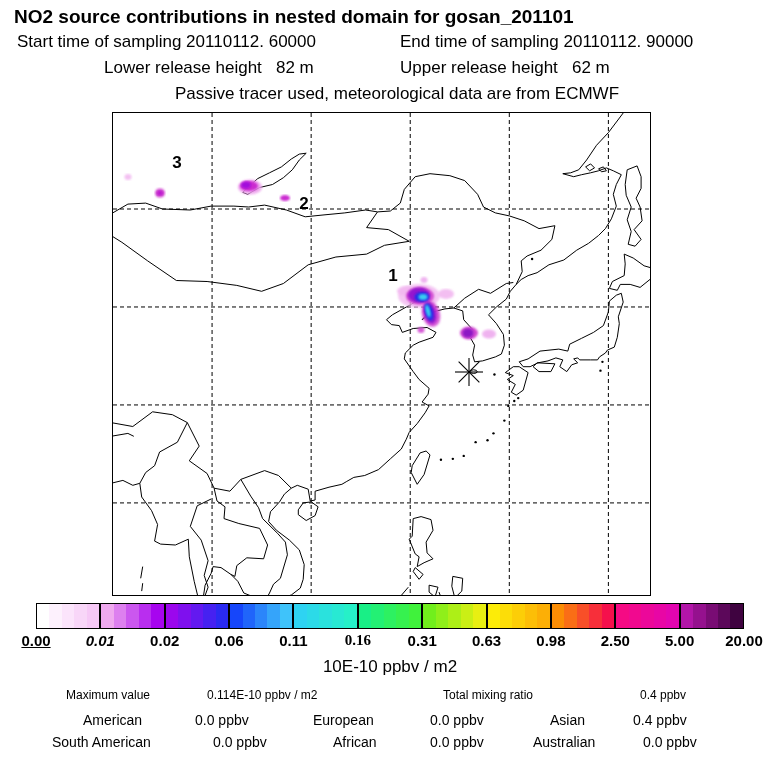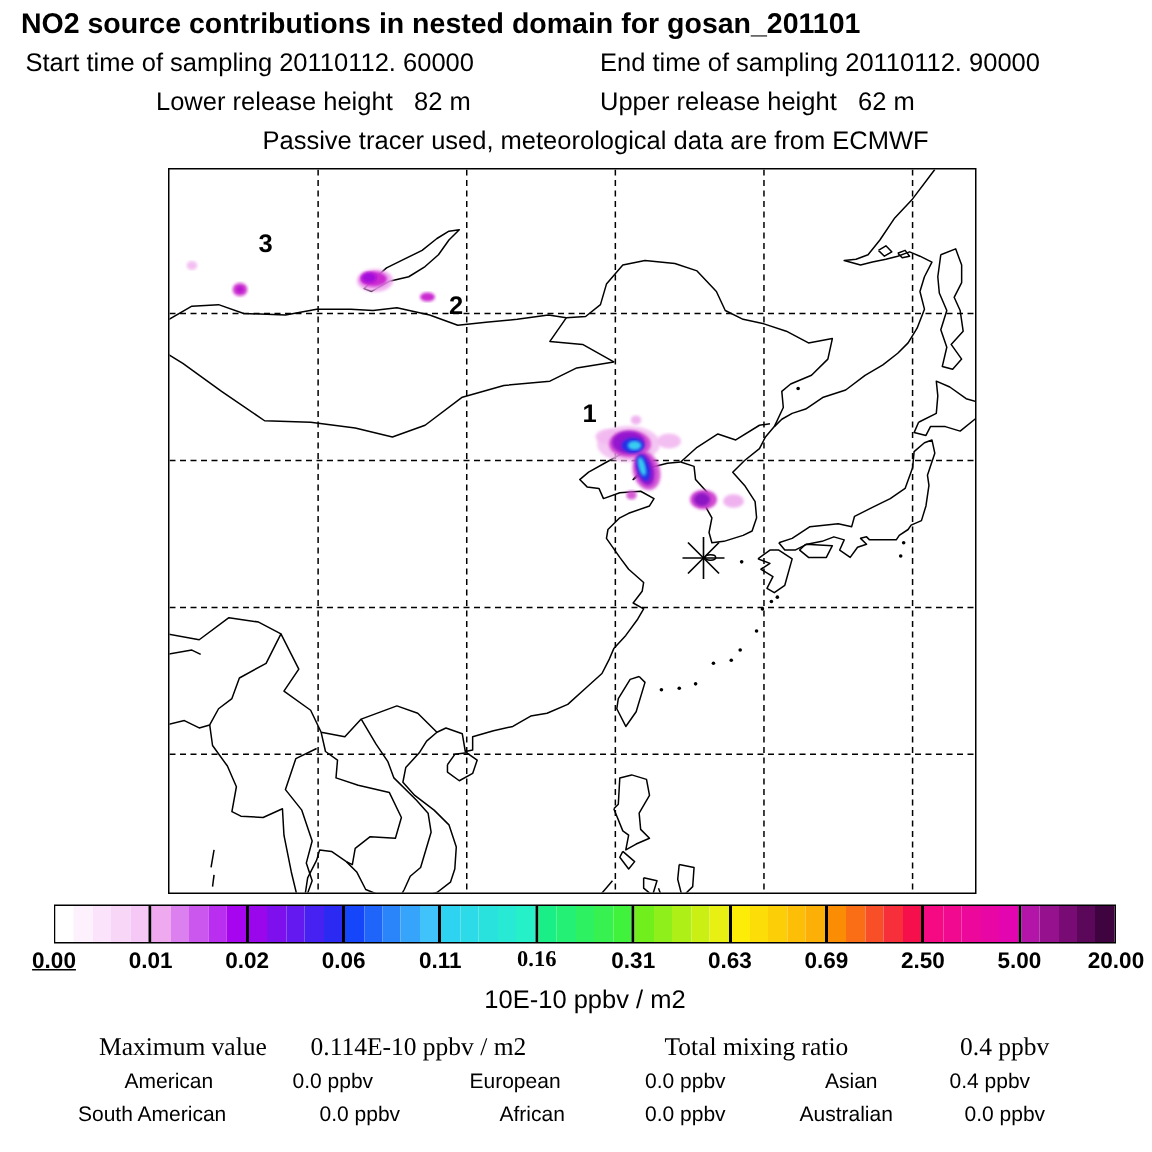--- a/index.html
+++ b/index.html
@@ -13,21 +13,21 @@
   #map-svg{position:absolute;left:0;top:0;}
   #colorbar{position:absolute;left:36px;top:603px;width:708px;height:26px;
             border:1.6px solid #000;display:flex;box-sizing:border-box;}
   .cb-seg{flex:1;display:flex;}
   .cb-seg + .cb-seg{border-left:2px solid #000;}
   .cb-cell{flex:1;}
   .cb-tick{position:absolute;top:632px;transform:translateX(-50%);
            font-size:15px;font-weight:bold;}
   #cb-unit{position:absolute;left:36px;top:657px;width:708px;text-align:center;
            font-size:17px;}
-  .stat1{font-size:17px;font-family:Liberation Serif, serif;}
+  .stat1{font-size:12px;}
   .stat2{font-size:14px;}
 </style>
 </head>
 <body>
 
 <div class="abs" id="title" style="left:14px;top:6px;text-align:right;">NO2 source contributions in nested domain for gosan_201101</div>
 <div class="abs hline" style="left:17px;top:32px;">Start time of sampling 20110112. 60000</div>
 <div class="abs hline" style="left:400px;top:32px;">End time of sampling 20110112. 90000</div>
 <div class="abs hline" style="left:104px;top:58px;">Lower release height   82 m</div>
 <div class="abs hline" style="left:400px;top:58px;">Upper release height   62 m</div>
@@ -202,28 +202,28 @@
     <div class="cb-seg">
       <div class="cb-cell" style="background: rgb(178, 21, 168);"></div>
       <div class="cb-cell" style="background: rgb(149, 17, 142);"></div>
       <div class="cb-cell" style="background: rgb(121, 12, 116);"></div>
       <div class="cb-cell" style="background: rgb(92, 8, 90);"></div>
       <div class="cb-cell" style="background: rgb(63, 3, 64);"></div>
     </div>
   </div>
 <div id="cb-ticks">
     <span class="cb-tick" style="left: 36px; text-decoration: underline;">0.00</span>
-    <span class="cb-tick" style="left: 100.364px;">0.01</span>
+    <span class="cb-tick" style="left: 100.364px; font-style: italic;">0.01</span>
     <span class="cb-tick" style="left: 164.727px;">0.02</span>
     <span class="cb-tick" style="left: 229.091px;">0.06</span>
     <span class="cb-tick" style="left: 293.455px;">0.11</span>
     <span class="cb-tick" style="left: 357.818px; font-family: Liberation Serif, serif;">0.16</span>
     <span class="cb-tick" style="left: 422.182px;">0.31</span>
     <span class="cb-tick" style="left: 486.545px;">0.63</span>
-    <span class="cb-tick" style="left: 550.909px;">0.69</span>
+    <span class="cb-tick" style="left: 550.909px;">0.98</span>
     <span class="cb-tick" style="left: 615.273px;">2.50</span>
     <span class="cb-tick" style="left: 679.636px;">5.00</span>
     <span class="cb-tick" style="left: 744px;">20.00</span>
   </div>
 <div id="cb-unit">10E-10 ppbv / m2</div>
 
 <div class="abs stat1" style="left:66px;top:688px;">Maximum value</div>
 <div class="abs stat1" style="left:207px;top:688px;">0.114E-10 ppbv / m2</div>
 <div class="abs stat1" style="left:443px;top:688px;">Total mixing ratio</div>
 <div class="abs stat1" style="left:640px;top:688px;">0.4 ppbv</div>

